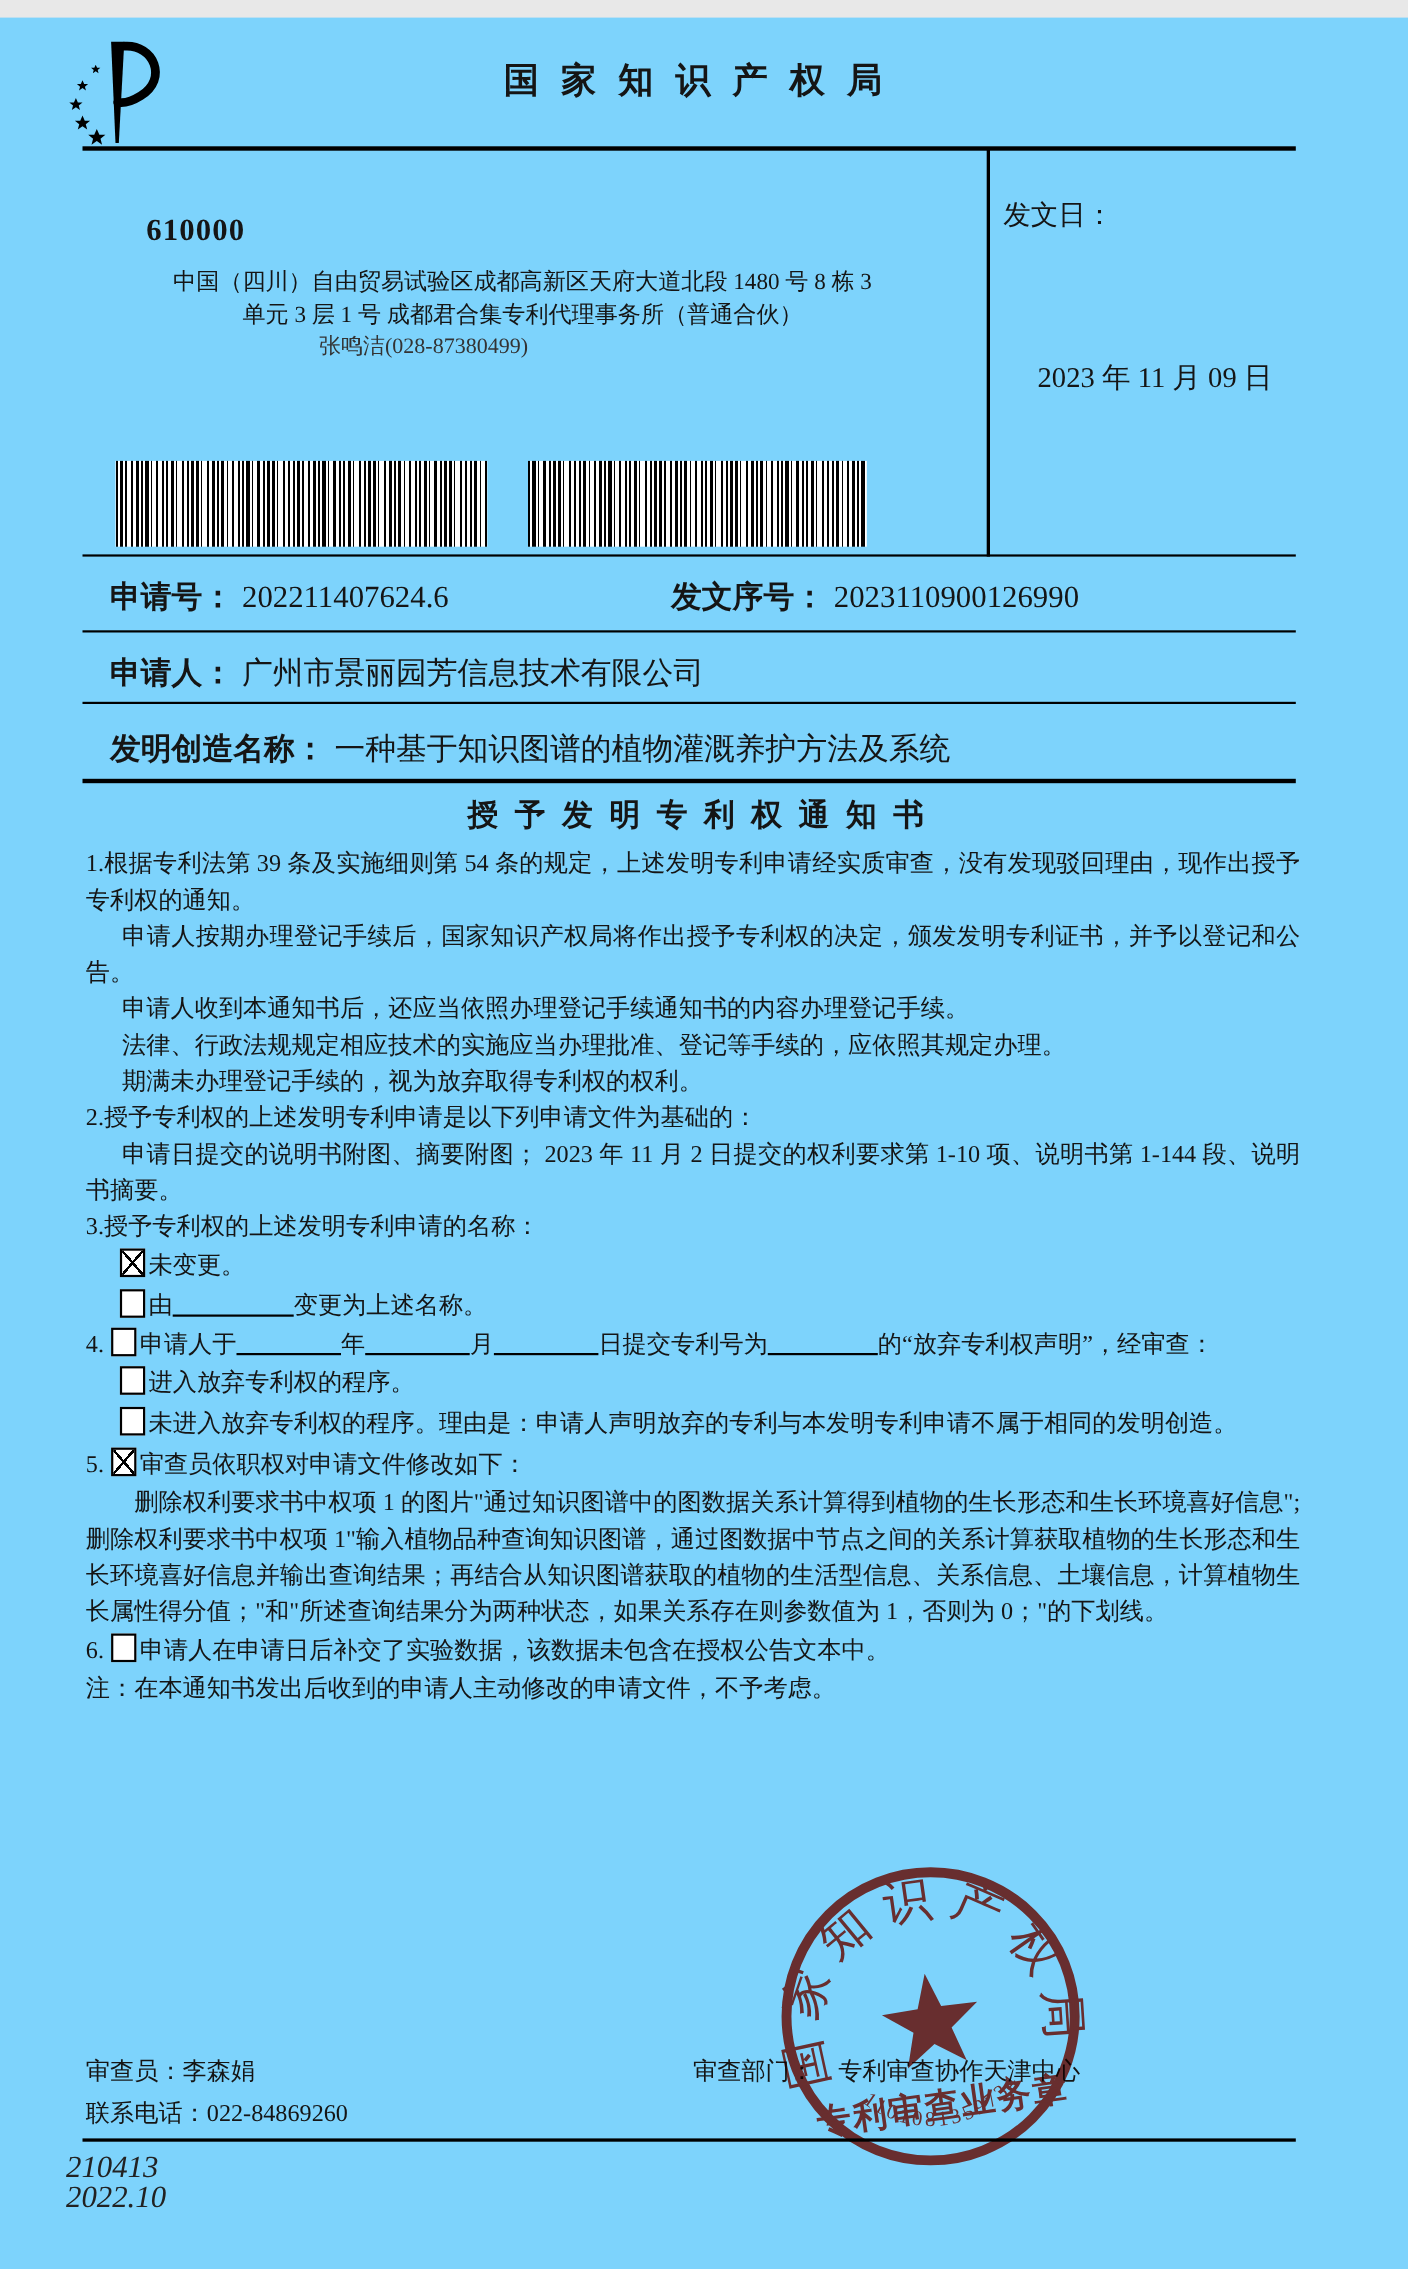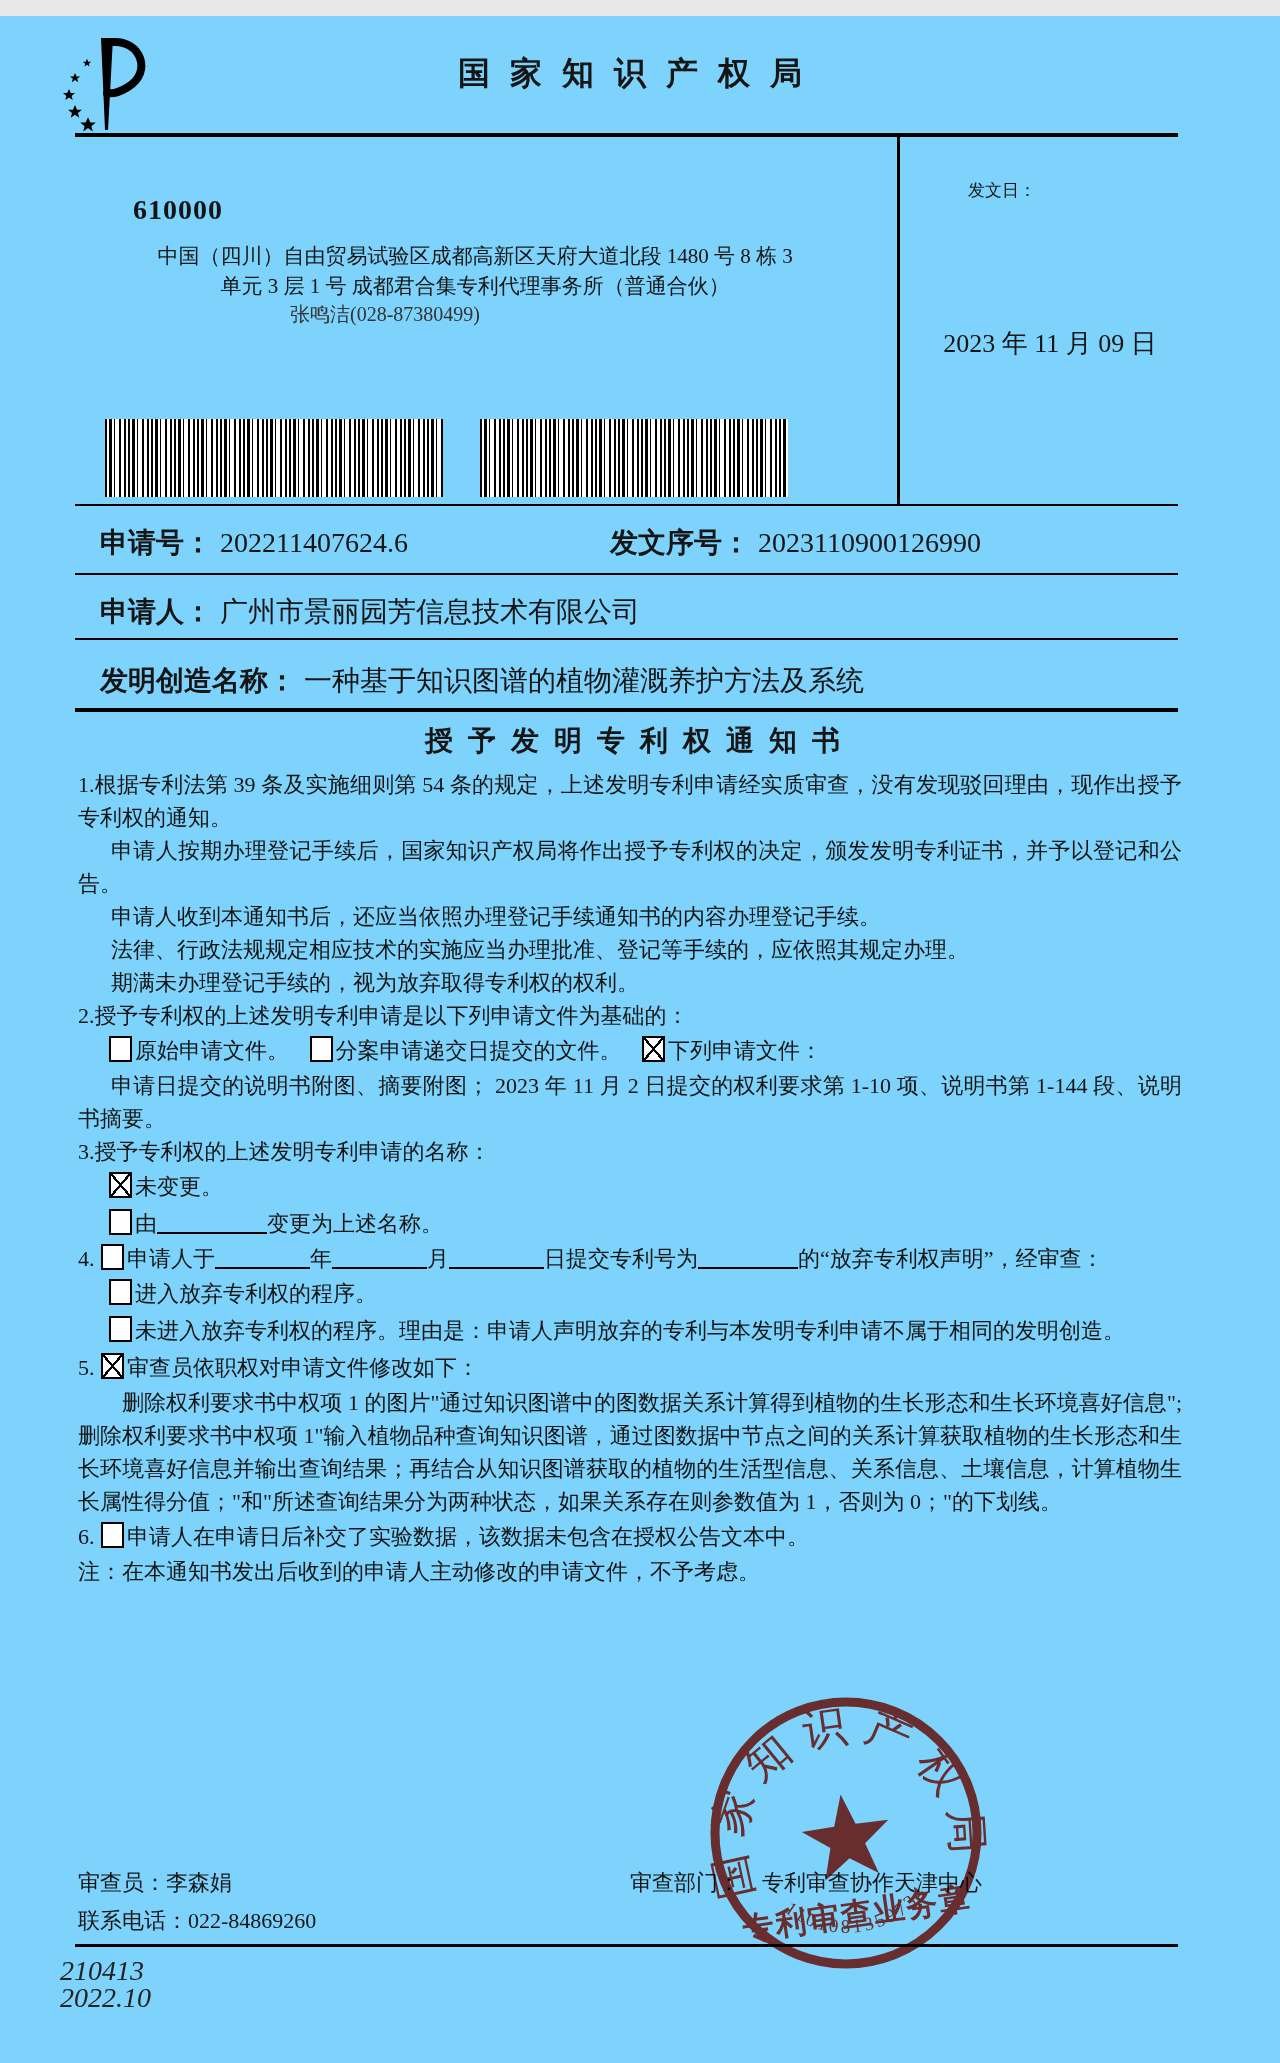--- a/index.html
+++ b/index.html
@@ -7,21 +7,21 @@
     position:relative;width:1280px;height:2063px;margin:16px auto;background:#7dd3fc;
     font-family:"Liberation Serif","DejaVu Serif",serif;color:#151515;overflow:hidden;
   }
   .abs{position:absolute;}
   .b{font-weight:bold;}
   
   .agency-title{top:36px;left:0;width:100%;text-align:center;font-size:32px;letter-spacing:20px;font-weight:bold;}
   .rule{background:#000;}
   .rule-top{left:75px;top:117px;width:1103px;height:4px;}
   .vline{left:897px;top:119px;width:3px;height:371px;background:#000;}
-  .dispatch-label{left:968px;top:163px;font-size:17px;font-family:Liberation Mono, monospace;}
+  .dispatch-label{left:912px;top:163px;font-size:25px;font-family:Liberation Mono, monospace;}
   .dispatch-date{left:915px;top:310px;width:270px;text-align:center;font-size:26px;}
   
   .postcode{left:133px;top:178px;font-size:28px;font-weight:bold;letter-spacing:1px;}
   .addr1{left:80px;top:226px;width:790px;text-align:center;font-size:21px;}
   .addr2{left:80px;top:256px;width:790px;text-align:center;font-size:21px;}
   .addr3{left:80px;top:285px;width:610px;text-align:center;font-size:20px;color:#333;}
   
   .barcode{top:403px;height:78px;background:
     repeating-linear-gradient(90deg,#000 0 2px,#fff 2px 4px,#000 4px 7px,#fff 7px 9px,#000 9px 10px,#fff 10px 14px,#000 14px 16px,#fff 16px 19px,#000 19px 21px,#fff 21px 23px);}
   .bc1{left:105px;width:338px;}
@@ -120,25 +120,20 @@
 
   <div class="abs notice-title">授予发明专利权通知书</div>
 
   <div class="abs body">
     <p>1.根据专利法第 39 条及实施细则第 54 条的规定，上述发明专利申请经实质审查，没有发现驳回理由，现作出授予专利权的通知。</p>
     <p class="ind">申请人按期办理登记手续后，国家知识产权局将作出授予专利权的决定，颁发发明专利证书，并予以登记和公告。</p>
     <p class="ind">申请人收到本通知书后，还应当依照办理登记手续通知书的内容办理登记手续。</p>
     <p class="ind">法律、行政法规规定相应技术的实施应当办理批准、登记等手续的，应依照其规定办理。</p>
     <p class="ind">期满未办理登记手续的，视为放弃取得专利权的权利。</p>
     <p>2.授予专利权的上述发明专利申请是以下列申请文件为基础的：</p>
-    <p class="opt pad">
-      <span class="cb"></span><span class="gap">原始申请文件。</span>
-      <span class="cb"></span><span class="gap">分案申请递交日提交的文件。</span>
-      <span class="cb checked"></span><span>下列申请文件：</span>
-    </p>
     <p class="ind">申请日提交的说明书附图、摘要附图； 2023 年 11 月 2 日提交的权利要求第 1-10 项、说明书第 1-144 段、说明书摘要。</p>
     <p>3.授予专利权的上述发明专利申请的名称：</p>
     <p class="opt pad">
       <span class="cb checked"></span><span>未变更。</span>
     </p>
     <p class="opt pad">
       <span class="cb"></span><span>由</span><span class="blank bl-110"></span><span>变更为上述名称。</span>
     </p>
     <p>
       <span>4.</span>

